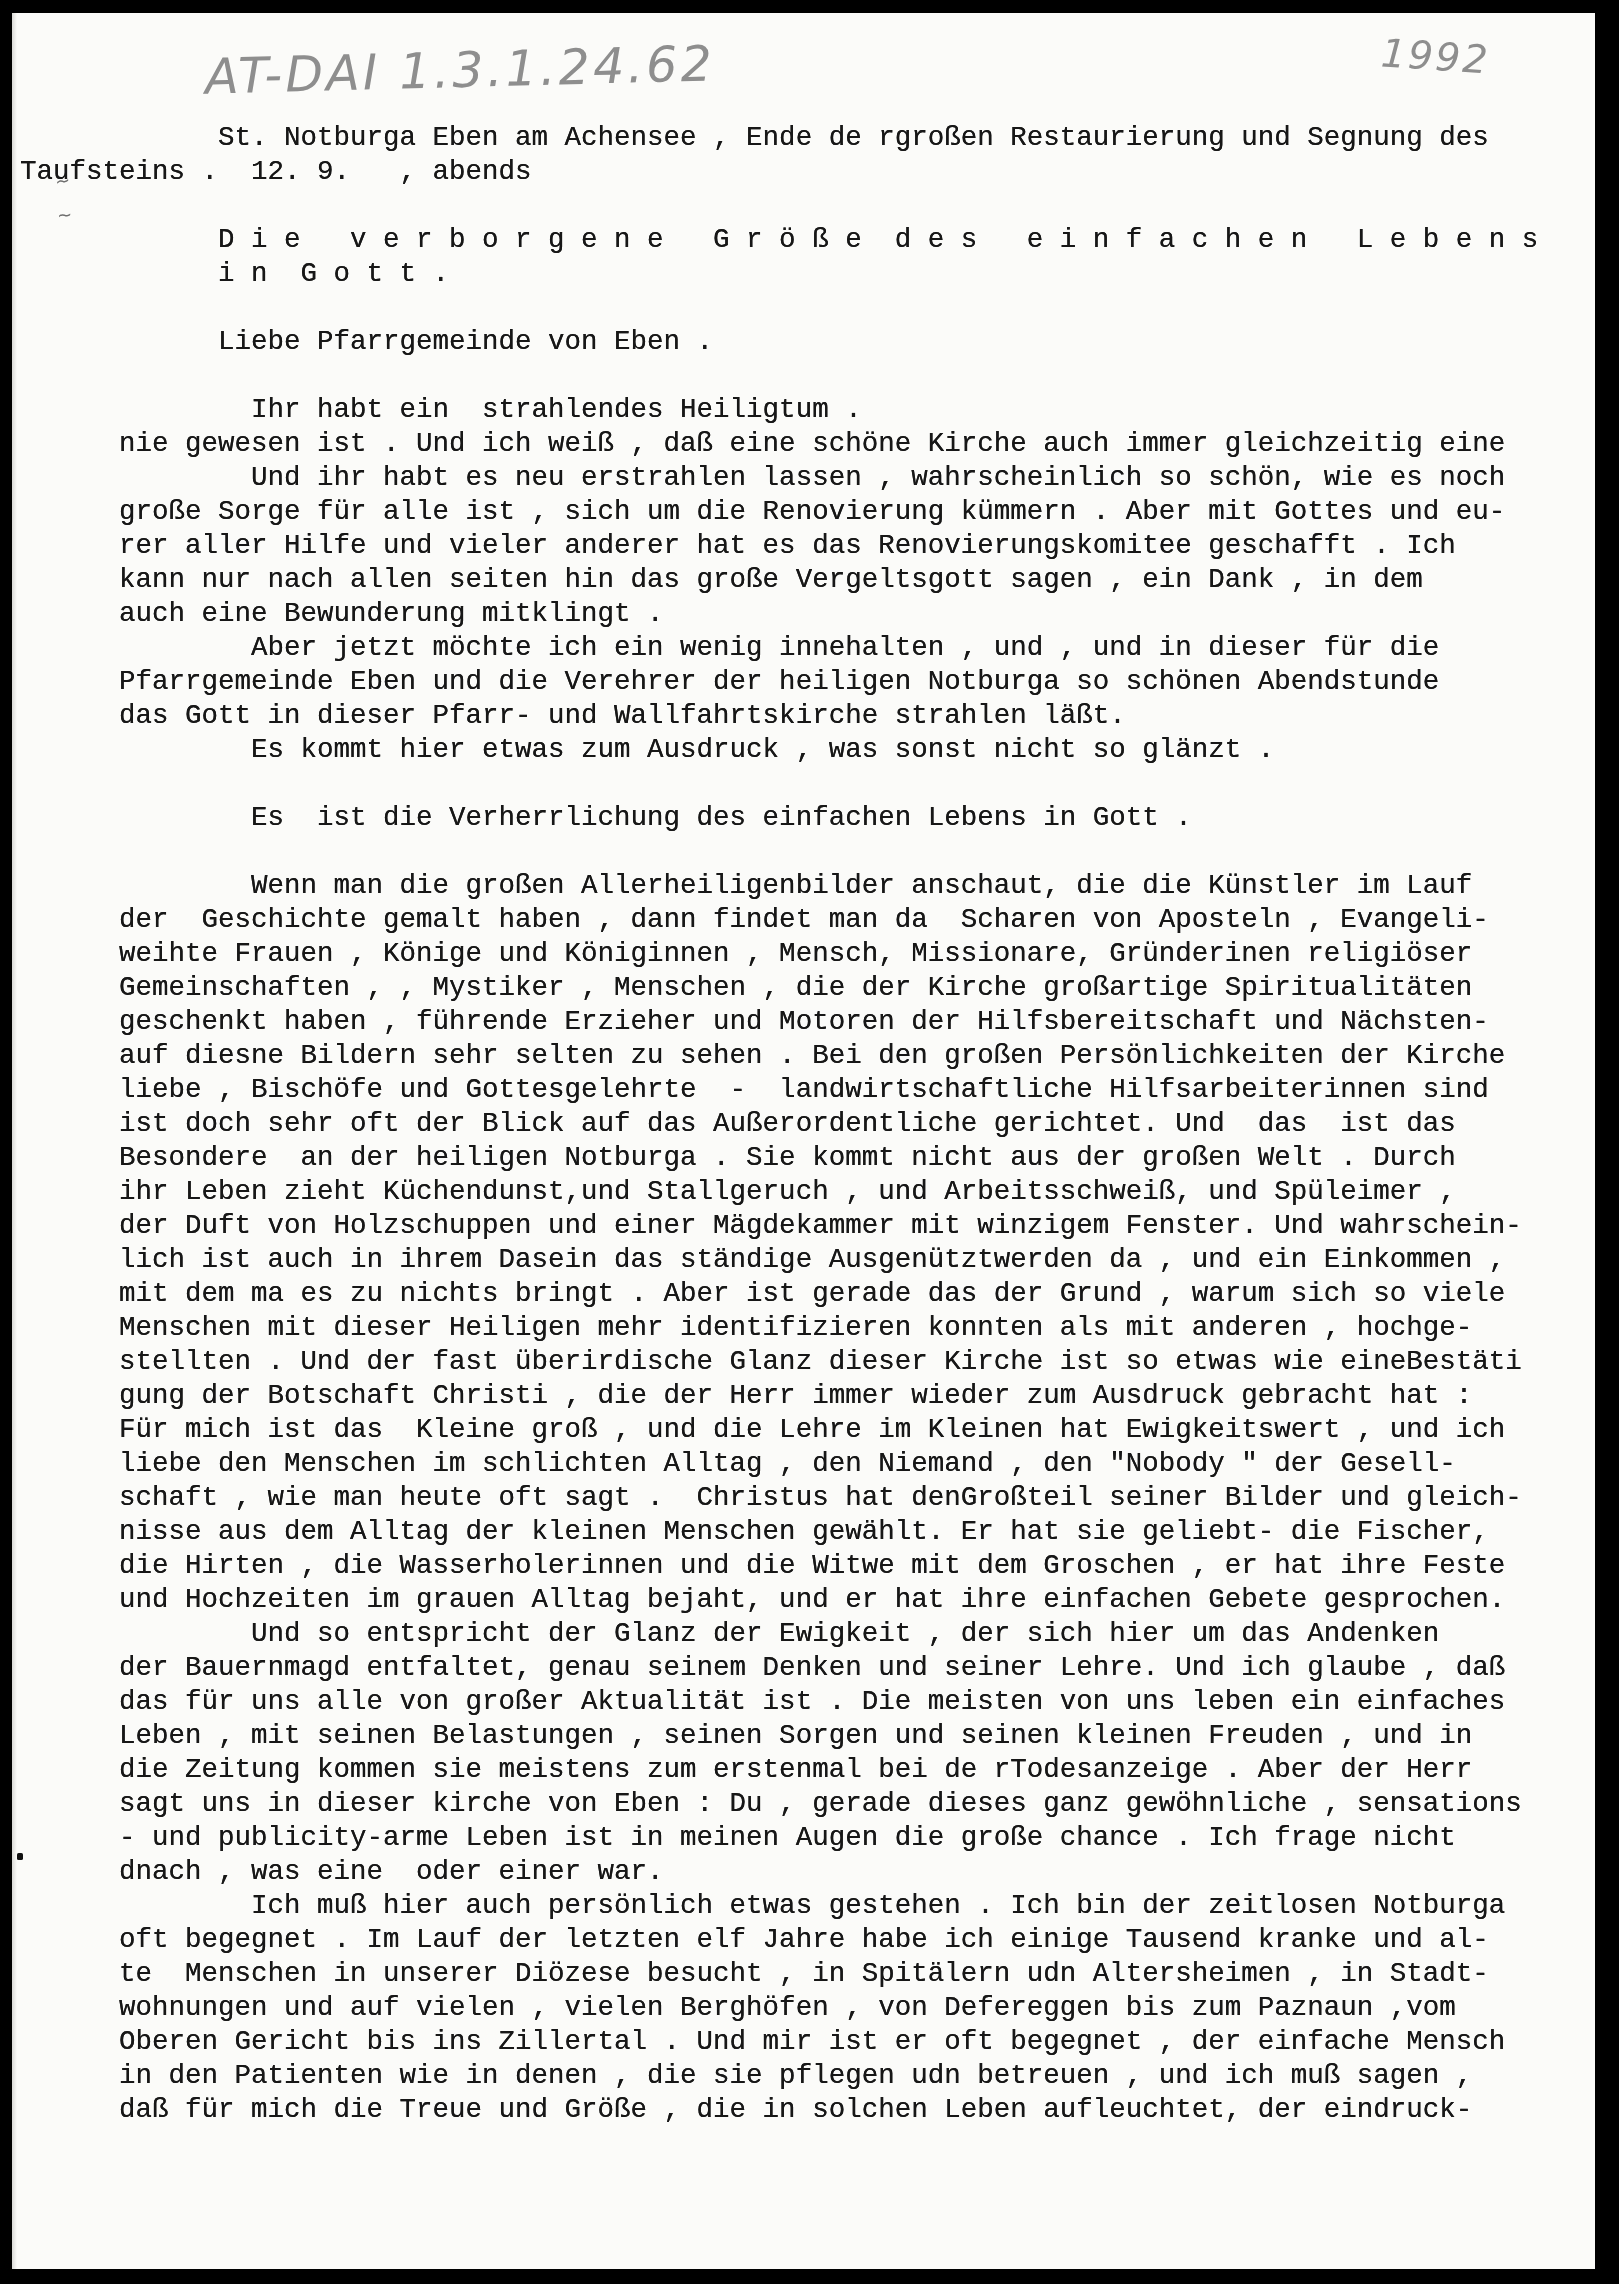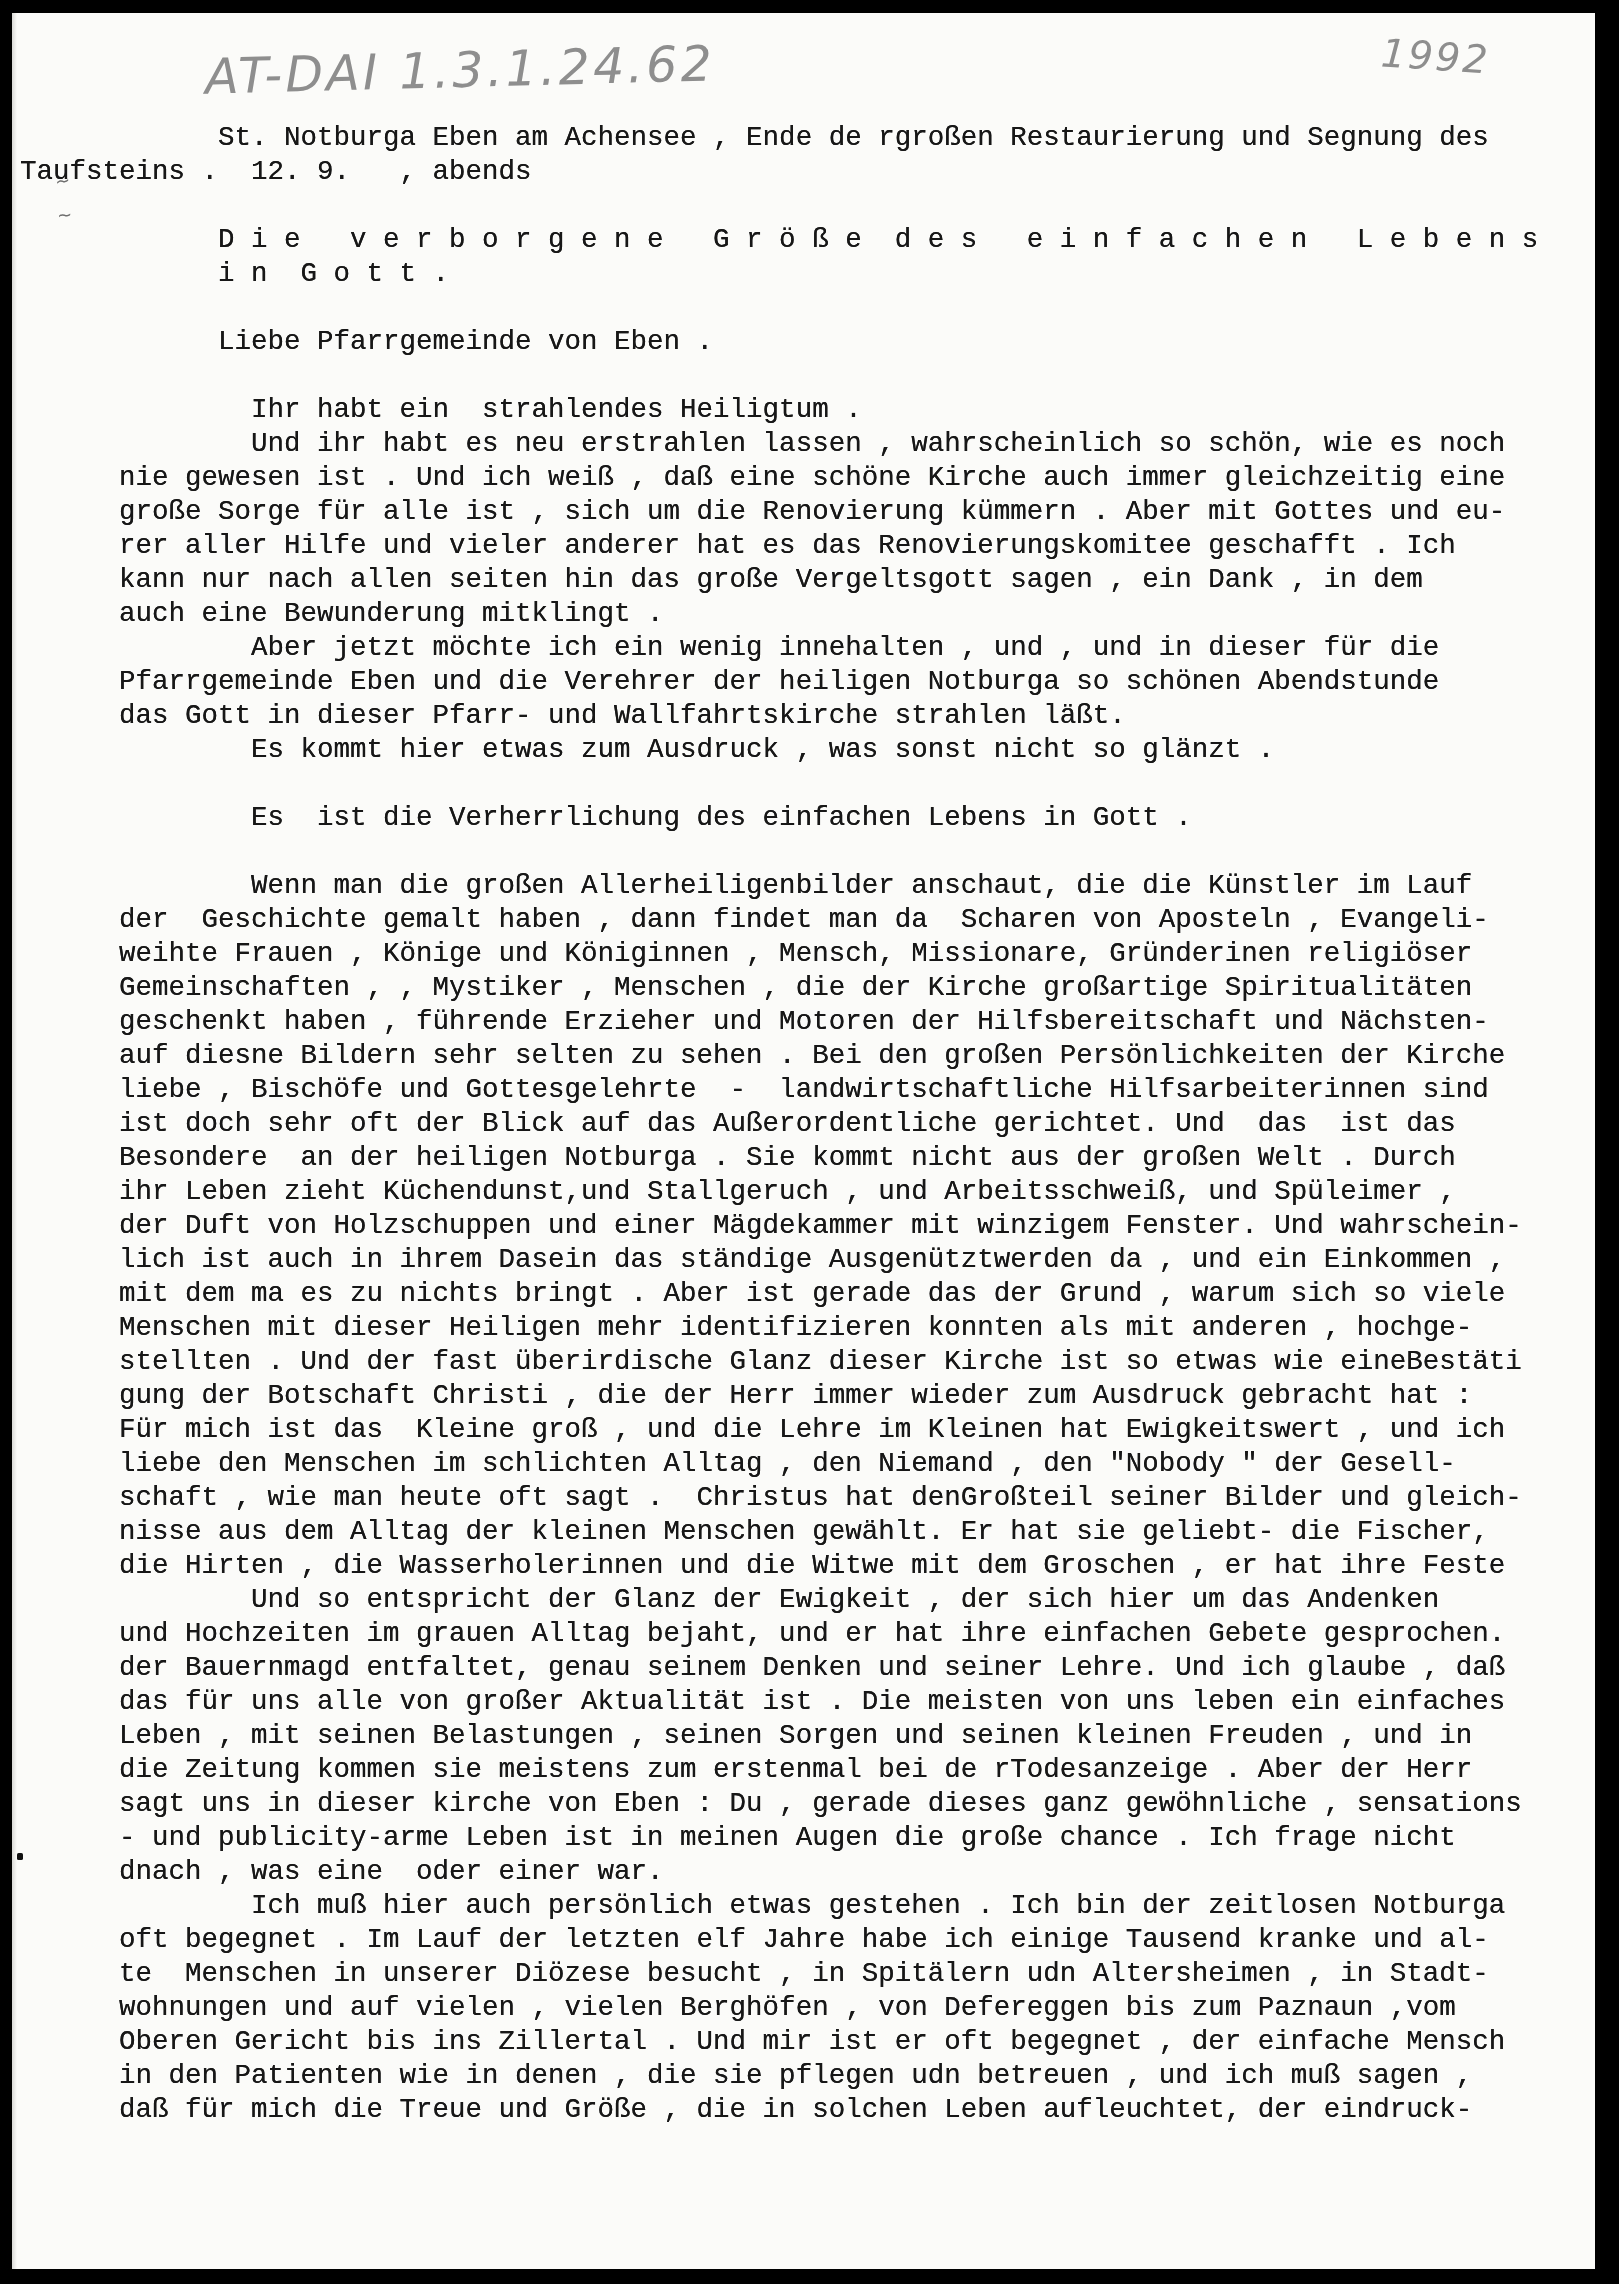--- a/index.html
+++ b/index.html
@@ -65,22 +65,22 @@
   <div class="typed" id="typed-block">
       <div class="line">            St. Notburga Eben am Achensee , Ende de rgroßen Restaurierung und Segnung des</div>
       <div class="line">Taufsteins .  12. 9.   , abends</div>
       <div class="line"> </div>
       <div class="line">            D i e   v e r b o r g e n e   G r ö ß e  d e s   e i n f a c h e n   L e b e n s</div>
       <div class="line">            i n  G o t t .</div>
       <div class="line"> </div>
       <div class="line">            Liebe Pfarrgemeinde von Eben .</div>
       <div class="line"> </div>
       <div class="line">              Ihr habt ein  strahlendes Heiligtum .</div>
+      <div class="line">      nie gewesen ist . Und ich weiß , daß eine schöne Kirche auch immer gleichzeitig eine</div>
       <div class="line">              Und ihr habt es neu erstrahlen lassen , wahrscheinlich so schön, wie es noch</div>
-      <div class="line">      nie gewesen ist . Und ich weiß , daß eine schöne Kirche auch immer gleichzeitig eine</div>
       <div class="line">      große Sorge für alle ist , sich um die Renovierung kümmern . Aber mit Gottes und eu-</div>
       <div class="line">      rer aller Hilfe und vieler anderer hat es das Renovierungskomitee geschafft . Ich</div>
       <div class="line">      kann nur nach allen seiten hin das große Vergeltsgott sagen , ein Dank , in dem</div>
       <div class="line">      auch eine Bewunderung mitklingt .</div>
       <div class="line">              Aber jetzt möchte ich ein wenig innehalten , und , und in dieser für die</div>
       <div class="line">      Pfarrgemeinde Eben und die Verehrer der heiligen Notburga so schönen Abendstunde</div>
       <div class="line">      das Gott in dieser Pfarr- und Wallfahrtskirche strahlen läßt.</div>
       <div class="line">              Es kommt hier etwas zum Ausdruck , was sonst nicht so glänzt .</div>
       <div class="line"> </div>
       <div class="line">              Es  ist die Verherrlichung des einfachen Lebens in Gott .</div>
@@ -99,22 +99,22 @@
       <div class="line">      lich ist auch in ihrem Dasein das ständige Ausgenütztwerden da , und ein Einkommen ,</div>
       <div class="line">      mit dem ma es zu nichts bringt . Aber ist gerade das der Grund , warum sich so viele</div>
       <div class="line">      Menschen mit dieser Heiligen mehr identifizieren konnten als mit anderen , hochge-</div>
       <div class="line">      stellten . Und der fast überirdische Glanz dieser Kirche ist so etwas wie eineBestäti</div>
       <div class="line">      gung der Botschaft Christi , die der Herr immer wieder zum Ausdruck gebracht hat :</div>
       <div class="line">      Für mich ist das  Kleine groß , und die Lehre im Kleinen hat Ewigkeitswert , und ich</div>
       <div class="line">      liebe den Menschen im schlichten Alltag , den Niemand , den "Nobody " der Gesell-</div>
       <div class="line">      schaft , wie man heute oft sagt .  Christus hat denGroßteil seiner Bilder und gleich-</div>
       <div class="line">      nisse aus dem Alltag der kleinen Menschen gewählt. Er hat sie geliebt- die Fischer,</div>
       <div class="line">      die Hirten , die Wasserholerinnen und die Witwe mit dem Groschen , er hat ihre Feste</div>
+      <div class="line">      und Hochzeiten im grauen Alltag bejaht, und er hat ihre einfachen Gebete gesprochen.</div>
       <div class="line">              Und so entspricht der Glanz der Ewigkeit , der sich hier um das Andenken</div>
-      <div class="line">      und Hochzeiten im grauen Alltag bejaht, und er hat ihre einfachen Gebete gesprochen.</div>
       <div class="line">      der Bauernmagd entfaltet, genau seinem Denken und seiner Lehre. Und ich glaube , daß</div>
       <div class="line">      das für uns alle von großer Aktualität ist . Die meisten von uns leben ein einfaches</div>
       <div class="line">      Leben , mit seinen Belastungen , seinen Sorgen und seinen kleinen Freuden , und in</div>
       <div class="line">      die Zeitung kommen sie meistens zum erstenmal bei de rTodesanzeige . Aber der Herr</div>
       <div class="line">      sagt uns in dieser kirche von Eben : Du , gerade dieses ganz gewöhnliche , sensations</div>
       <div class="line">      - und publicity-arme Leben ist in meinen Augen die große chance . Ich frage nicht</div>
       <div class="line">      dnach , was eine  oder einer war.</div>
       <div class="line">              Ich muß hier auch persönlich etwas gestehen . Ich bin der zeitlosen Notburga</div>
       <div class="line">      oft begegnet . Im Lauf der letzten elf Jahre habe ich einige Tausend kranke und al-</div>
       <div class="line">      te  Menschen in unserer Diözese besucht , in Spitälern udn Altersheimen , in Stadt-</div>

